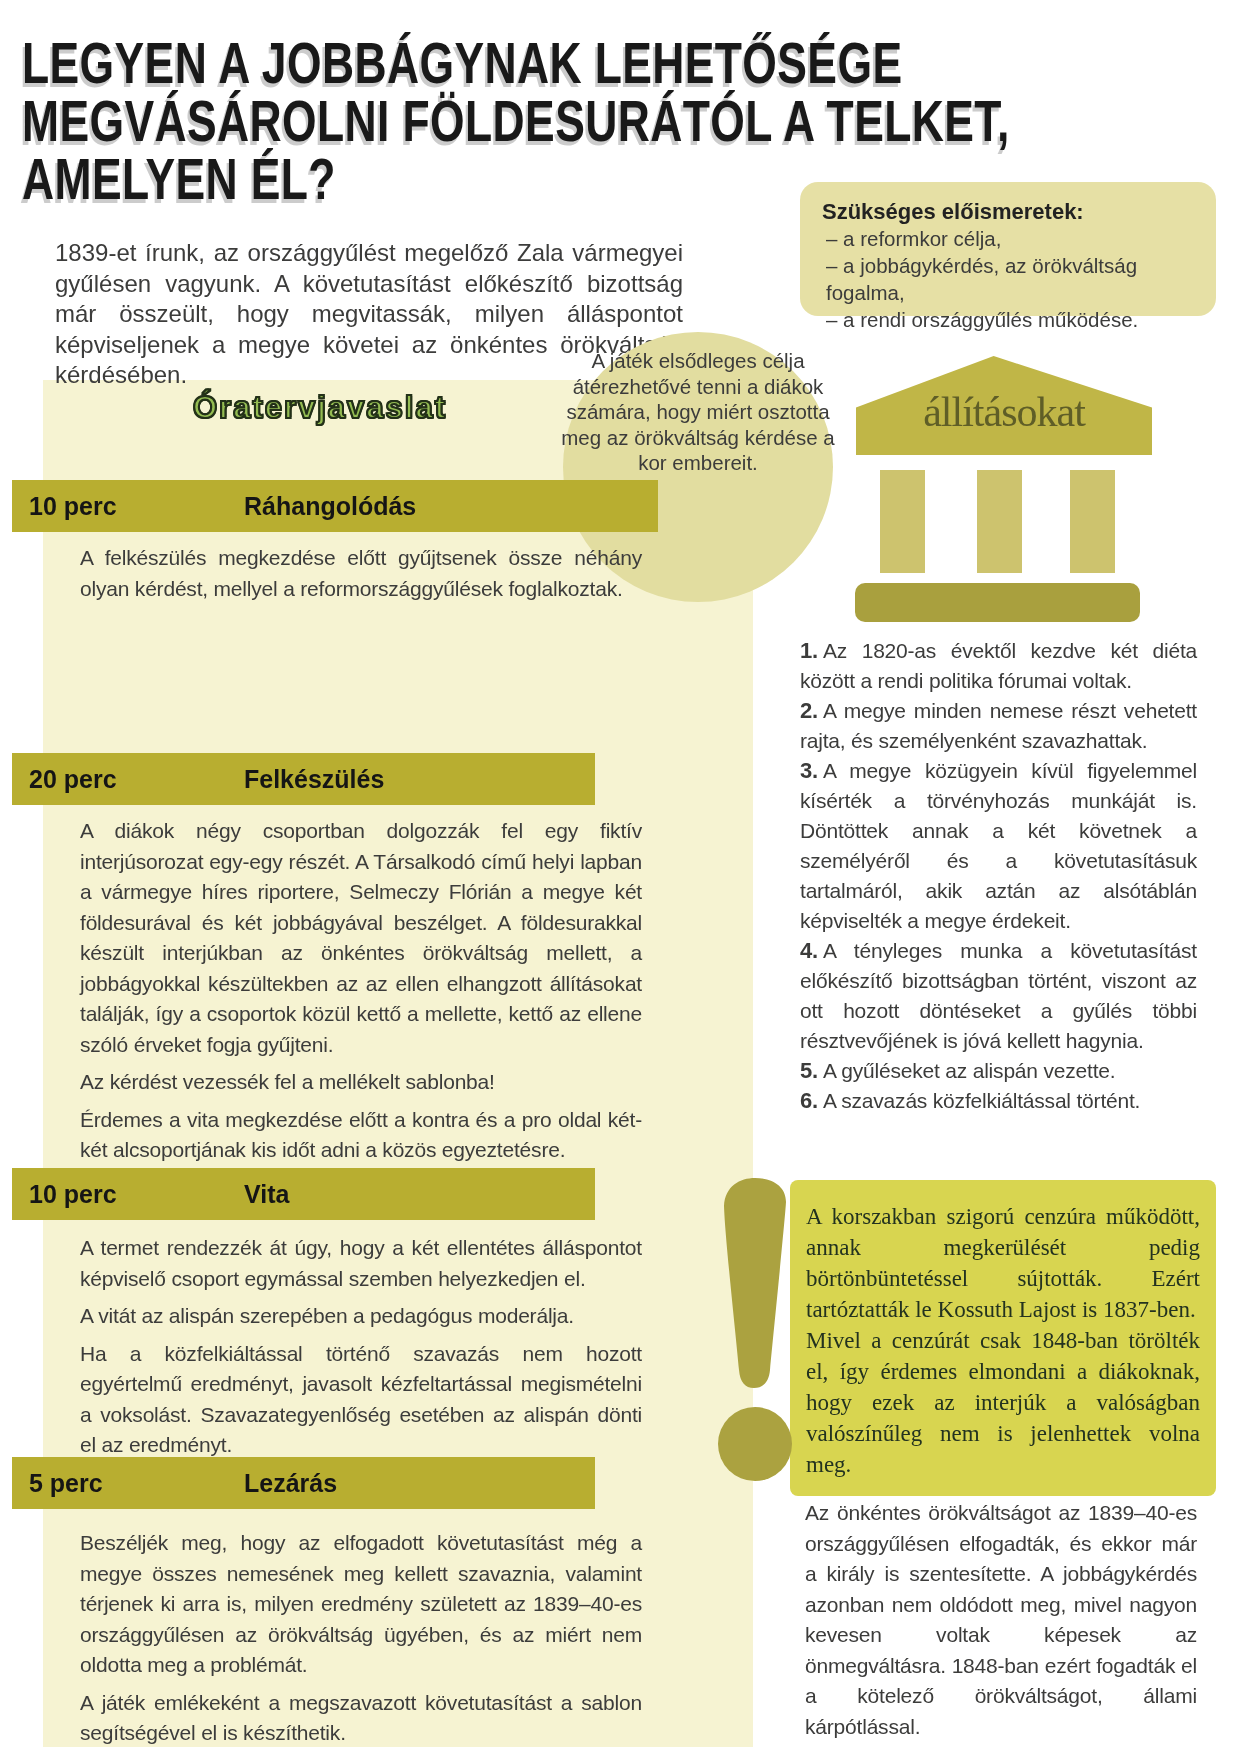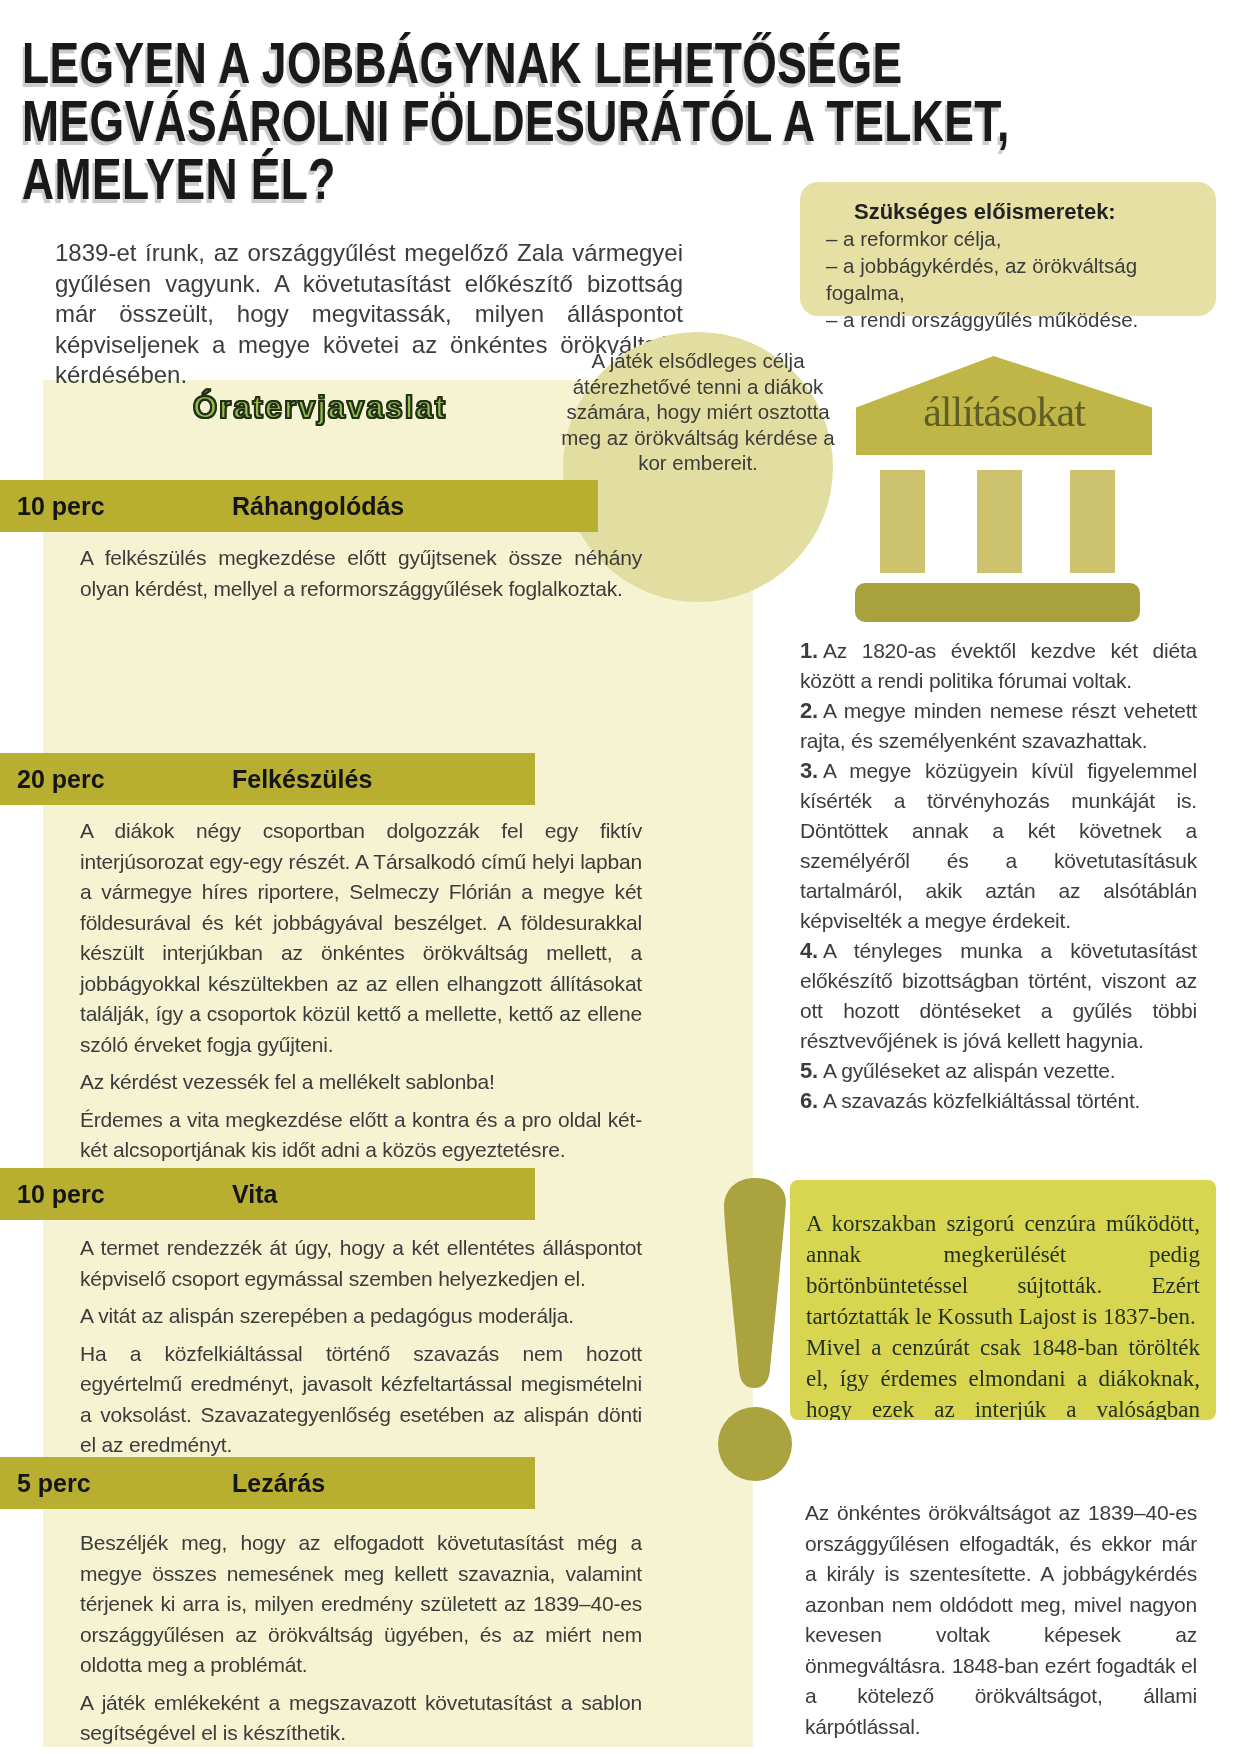--- a/index.html
+++ b/index.html
@@ -9,35 +9,35 @@
   .title{position:absolute;left:22px;top:34px;margin:0;font-weight:bold;color:#191919;
          font-size:57px;line-height:58px;white-space:nowrap;
          transform:scaleX(0.78);transform-origin:top left;letter-spacing:0.5px;
          text-shadow:-3px 4px 0 rgba(110,110,110,0.35);}
   
   .intro{position:absolute;left:55px;top:238px;width:628px;margin:0;
          font-size:24px;line-height:30.5px;text-align:justify;}
   
   .prereq-box{position:absolute;left:800px;top:182px;width:416px;height:134px;
               background:#e6e0a5;border-radius:18px;box-sizing:border-box;padding:17px 18px 0 22px;}
-  .prereq-title{font-size:22px;font-weight:bold;color:#222;line-height:26px;margin-left:32px;}
+  .prereq-title{font-size:22px;font-weight:bold;color:#222;line-height:26px;}
   .prereq-item{font-size:20.5px;line-height:27px;color:#3c3c3b;padding-left:4px;}
   
   .panel{position:absolute;left:43px;top:380px;width:710px;height:1367px;background:#f6f3d2;z-index:0;}
   
   .plan-heading{position:absolute;left:40px;top:390px;width:560px;text-align:center;z-index:2;
                 font-size:31px;font-weight:bold;letter-spacing:2px;color:#94bc52;
                 -webkit-text-stroke:2px #233018;text-shadow:1px 1px 0 #233018,-1px -1px 0 #233018,1px -1px 0 #233018,-1px 1px 0 #233018;}
   
   .goal-circle{position:absolute;left:563px;top:332px;width:270px;height:270px;border-radius:50%;
                background:#e2dda0;z-index:1;}
   .goal-text{position:absolute;left:548px;top:348px;width:300px;text-align:center;z-index:2;
              font-size:20.5px;line-height:25.5px;color:#3c3c3b;}
   
-  .bar{position:absolute;left:0;height:52px;background:#b8ae30;z-index:3;}
+  .bar{position:absolute;left:12px;height:52px;background:#b8ae30;z-index:3;padding-left:48px;}
   .bar1{top:480px;width:598px;}
   .bar2{top:753px;width:535px;}
   .bar3{top:1168px;width:535px;}
   .bar4{top:1457px;width:535px;}
   .bar-duration{position:absolute;left:17px;top:12px;font-size:25px;font-weight:bold;color:#151515;}
   .bar-name{position:absolute;left:232px;top:12px;font-size:25px;font-weight:bold;color:#151515;}
   
   .paras{position:absolute;left:80px;width:562px;z-index:2;}
   .paras p{margin:0 0 7px 0;font-size:21px;line-height:30.5px;text-align:justify;letter-spacing:-0.2px;}
   .paras-s0{top:543px;}
@@ -50,22 +50,22 @@
   .assembly-label{position:absolute;left:856px;top:388px;width:296px;text-align:center;
                   font-family:"Liberation Serif",serif;font-size:42px;color:#5f5e27;letter-spacing:-1px;}
   .column{position:absolute;top:470px;width:45px;height:103px;background:#cdc36e;}
   .col1{left:880px;} .col2{left:977px;} .col3{left:1070px;}
   .base{position:absolute;left:855px;top:583px;width:285px;height:39px;background:#a9a03e;border-radius:10px;}
   
   .facts{position:absolute;left:800px;top:636px;width:397px;}
   .facts p{margin:0;font-size:21px;line-height:30px;text-align:justify;letter-spacing:-0.2px;}
   .facts b{font-size:22px;margin-right:5px;}
   
-  .censor-box{position:absolute;left:790px;top:1180px;width:426px;height:240px;background:#d8d550;
-              border-radius:8px;box-sizing:border-box;padding:28px 16px 0 16px;overflow:hidden;z-index:1;}
+  .censor-box{position:absolute;left:790px;top:1180px;width:426px;height:316px;background:#d8d550;
+              border-radius:8px;box-sizing:border-box;padding:21px 16px 0 16px;overflow:hidden;z-index:1;}
   .censor-box p{margin:0;font-family:"Liberation Serif",serif;font-size:23px;line-height:31px;
                 color:#23321f;text-align:justify;}
   .excl{position:absolute;left:716px;top:1176px;z-index:2;}
   
   .outcome{position:absolute;left:805px;top:1498px;width:392px;margin:0;
            font-size:21px;line-height:30.5px;text-align:justify;letter-spacing:-0.2px;}
 </style>
 </head>
 <body>
 

